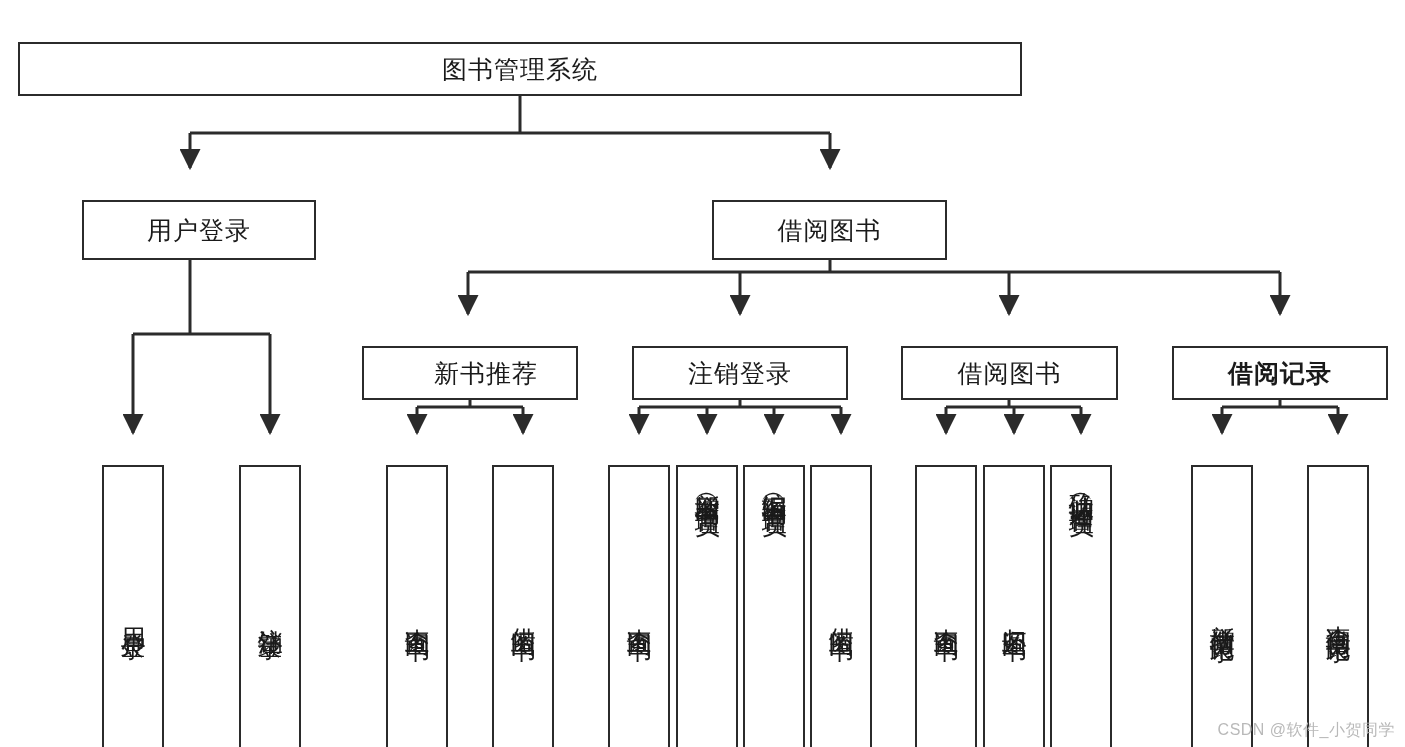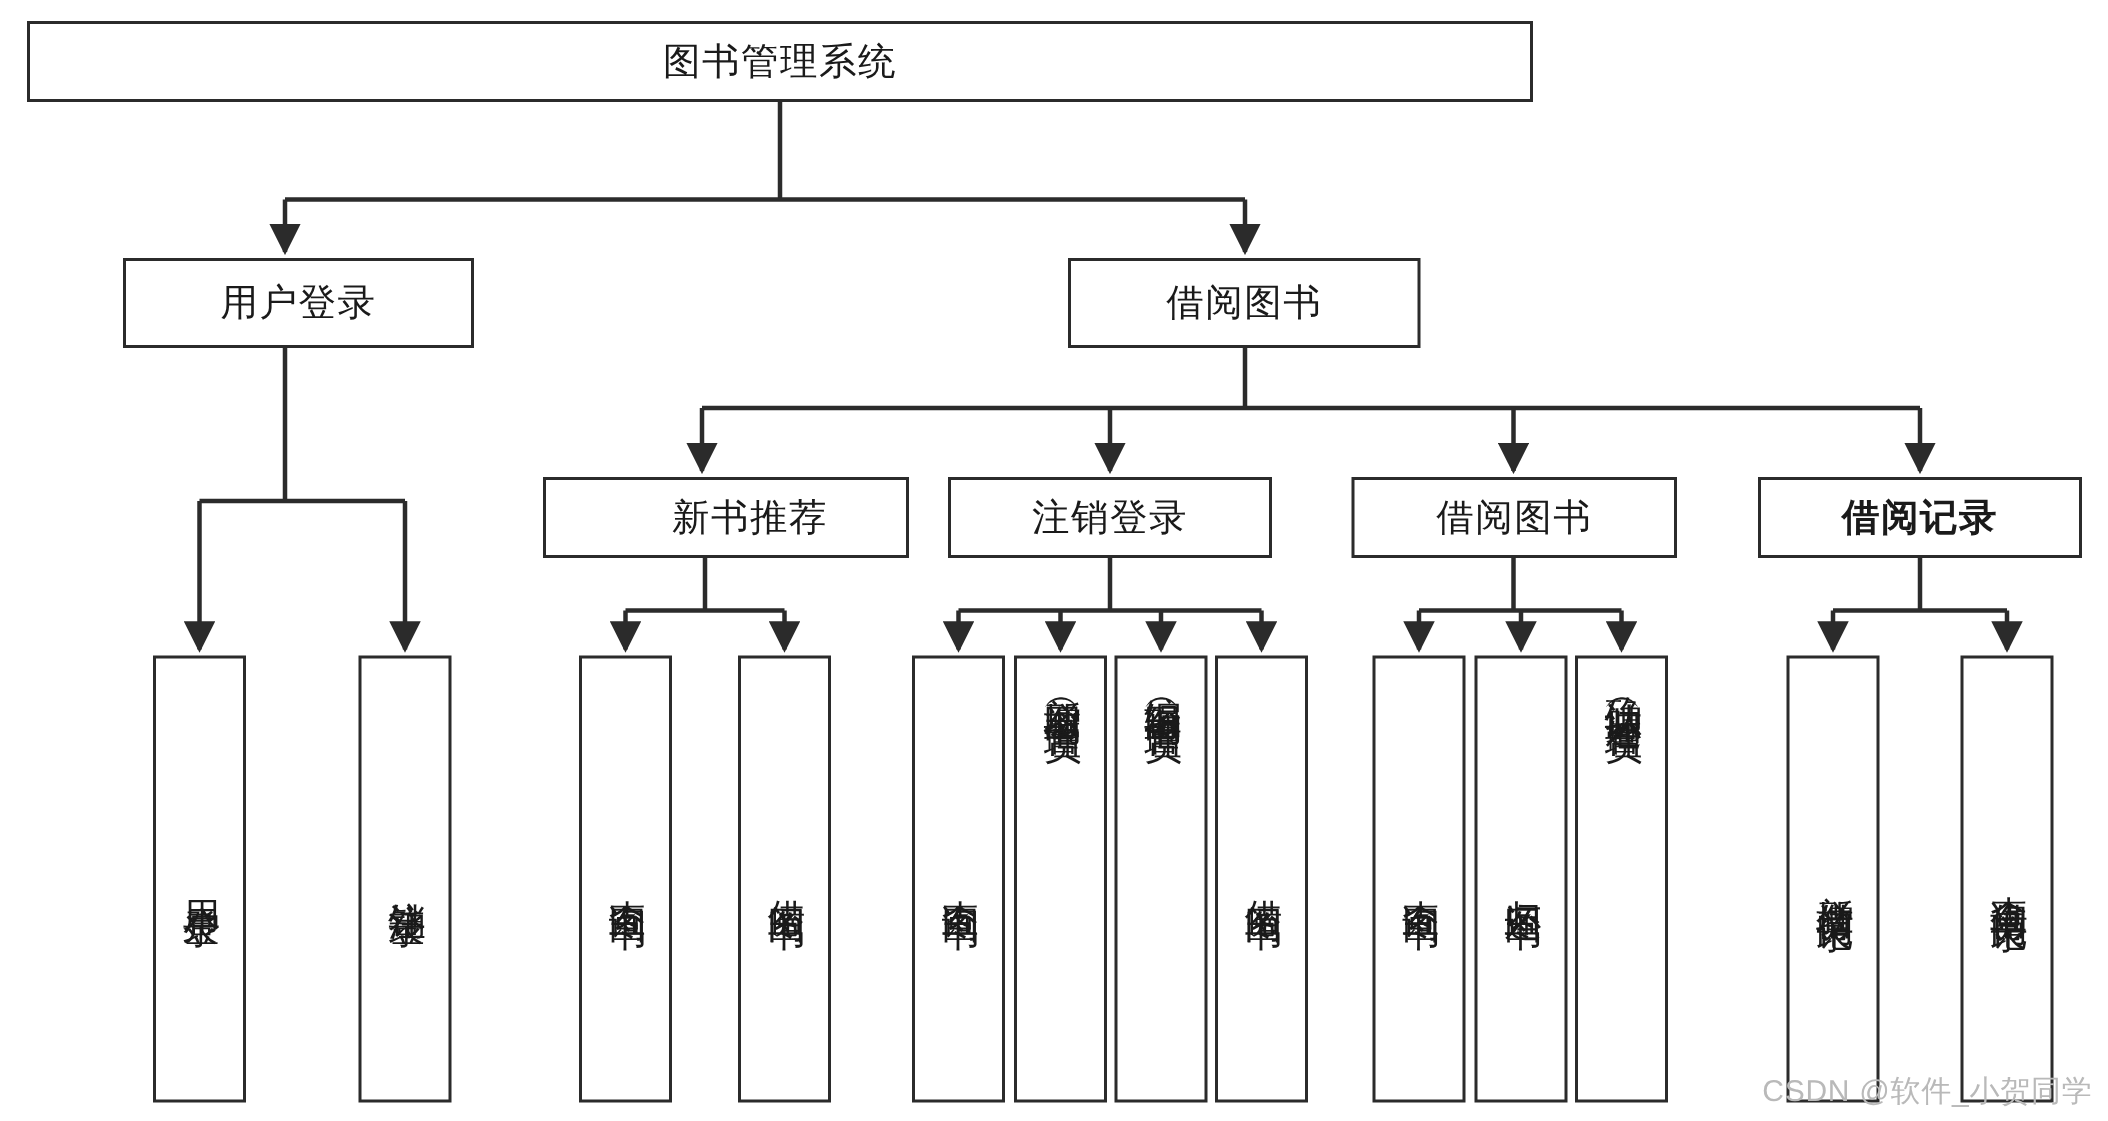--- a/index.html
+++ b/index.html
@@ -26,20 +26,21 @@
   }
   .node {
     position: absolute;
     box-sizing: border-box;
     background: #ffffff;
     border: 2px solid #2b2b2b;
     display: flex;
     align-items: center;
     justify-content: center;
     color: #1a1a1a;
+    margin-top: 28px;
   }
   .node-h {
     font-size: 25px;
     line-height: 1.2;
     letter-spacing: 1px;
     white-space: nowrap;
   }
   .node-v {
     align-items: flex-start;
     justify-content: center;
@@ -54,21 +55,21 @@
     white-space: nowrap;
   }
   .node-v.centered {
     align-items: center;
     padding-top: 0;
   }
   #watermark {
     position: absolute;
     right: 10px;
     bottom: 6px;
-    font-size: 20px;
+    font-size: 16px;
     color: #b9b9b9;
     letter-spacing: 0.5px;
     white-space: nowrap;
     pointer-events: none;
   }
 </style>
 </head>
 <body>
 
 <div id="diagram-root">
@@ -130,21 +131,21 @@
     <span>图书管理系统</span>
   </div>
 
   <div class="node node-h" style="left:82px; top:172px; width:234px; height:60px;">
     <span>用户登录</span>
   </div>
   <div class="node node-h" style="left:712px; top:172px; width:235px; height:60px;">
     <span>借阅图书</span>
   </div>
 
-  <div class="node node-h" style="left:362px; top:318px; width:244px; height:54px;padding-left:32px;">
+  <div class="node node-h" style="left:362px; top:318px; width:216px; height:54px;padding-left:32px;">
     <span>新书推荐</span>
   </div>
   <div class="node node-h" style="left:632px; top:318px; width:216px; height:54px;">
     <span>注销登录</span>
   </div>
   <div class="node node-h" style="left:901px; top:318px; width:217px; height:54px;">
     <span>借阅图书</span>
   </div>
   <div class="node node-h" style="left:1172px; top:318px; width:216px; height:54px;font-weight:bold;">
     <span>借阅记录</span>

